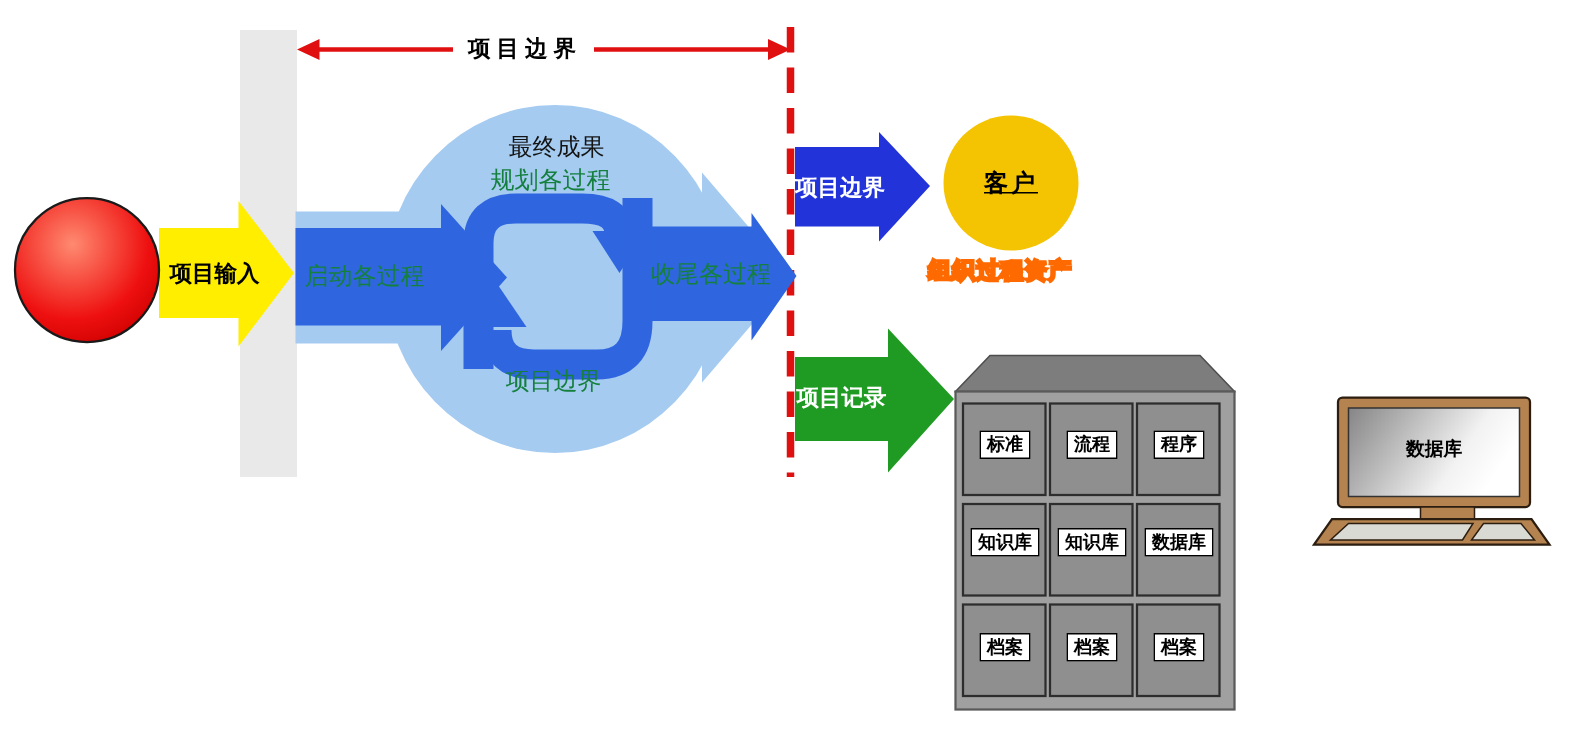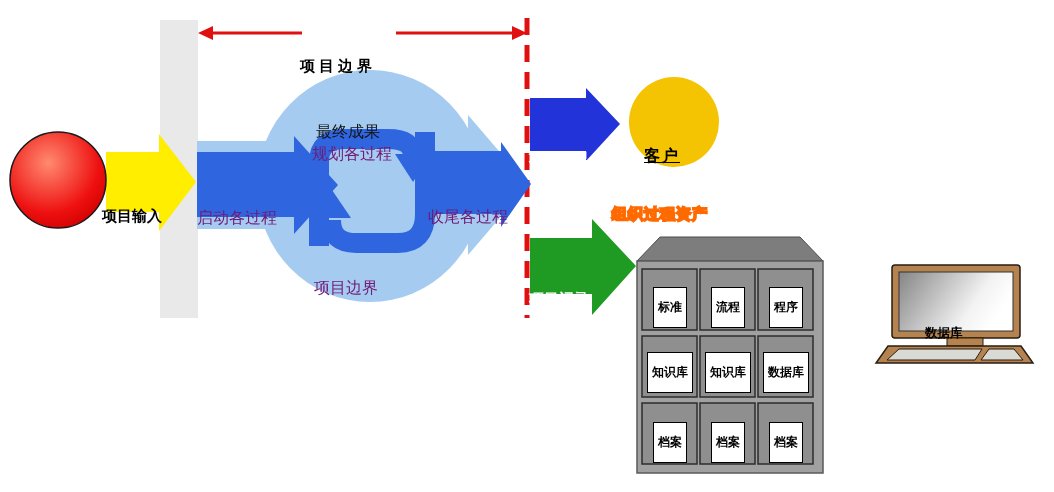--- a/index.html
+++ b/index.html
@@ -1,36 +1,36 @@
 <!DOCTYPE html>
 <html><head>
 <meta charset="utf-8">
 <style>
   html,body{margin:0;padding:0;background:#fff;}
   #stage{
     position:relative;width:1054px;height:492px;background:#ffffff;overflow:hidden;
     font-family:"Liberation Sans","DejaVu Sans",sans-serif;
   }
   #shapes{position:absolute;left:0;top:0;}
-  .lbl{position:absolute;text-align:left;white-space:nowrap;margin-top:34px;}
+  .lbl{position:absolute;text-align:center;white-space:nowrap;}
   .bold{font-weight:bold;color:#000;}
   .cycle{font-family:"Liberation Serif","DejaVu Serif",serif;font-weight:normal;}
-  .cycle.light{color:#701a75;}
+  .cycle.light{color:#15803d;}
   .cycle.dark{color:#141414;}
   .white{color:#ffffff;font-weight:bold;}
   .opa-text{
     font-weight:bold;color:#be185d;
     -webkit-text-stroke:2px #ff6a00;
     letter-spacing:1px;
   }
   .plate{
     position:absolute;transform:translateX(-50%);
     background:#ffffff;border:1px solid #000;
     font-size:12px;font-weight:bold;color:#000;
-    padding:12px 4px;line-height:15px;
+    padding:1px 4px;line-height:15px;
   }
 </style>
 </head>
 <body>
 
 <div id="stage">
 
   <svg id="shapes" width="1054" height="492" viewBox="0 0 1054 492">
     <defs>
       <radialGradient id="redGrad" cx="40%" cy="32%" r="75%">

